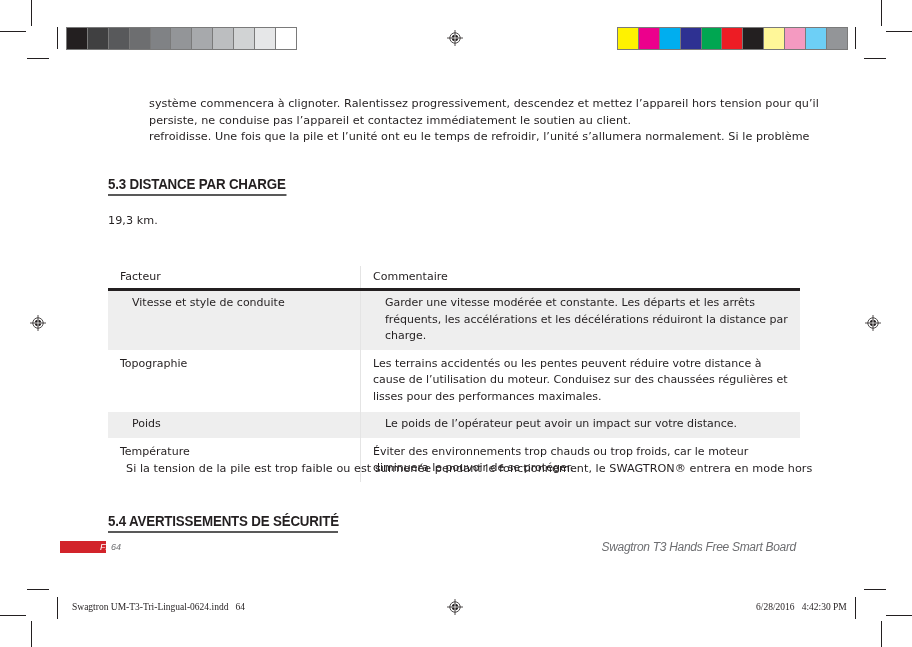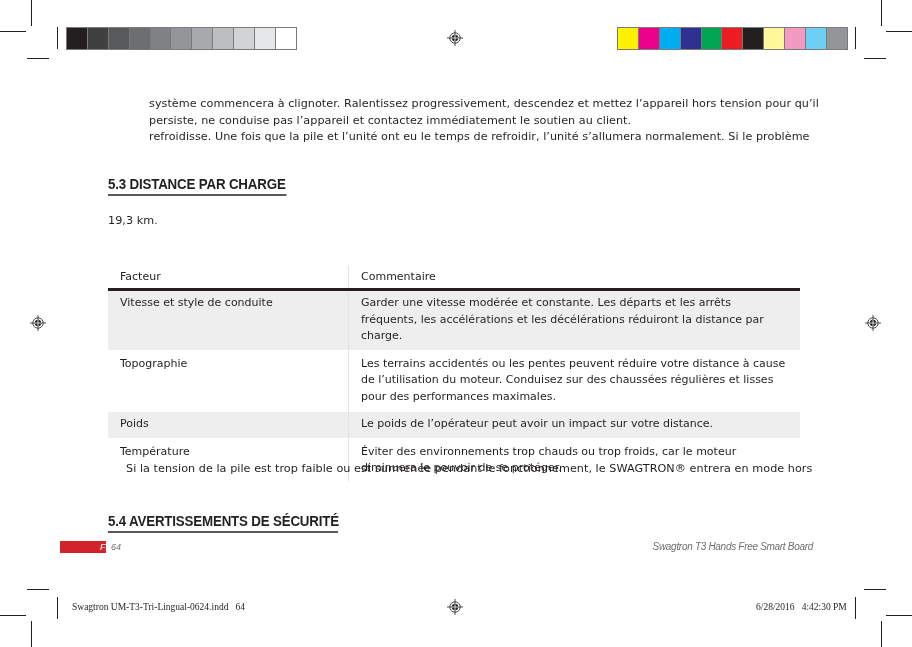--- a/index.html
+++ b/index.html
@@ -14,31 +14,31 @@
     .regmark { position: absolute; width: 16px; height: 16px; }
     .body-text { position: absolute; font-size: 11.2px; line-height: 16.5px; letter-spacing: 0.05px; color: #231f20; }
     .heading {
       position: absolute; font-family: "Liberation Sans", sans-serif; font-weight: bold;
       font-size: 14.5px; letter-spacing: -0.2px; transform: scaleX(0.92); transform-origin: left;
       color: #231f20; padding-bottom: 2px; border-bottom: 2px solid #595959; white-space: nowrap;
     }
     table.factors { position: absolute; left: 108px; top: 266px; width: 692px; border-collapse: collapse; font-size: 11px; }
     table.factors th { text-align: left; font-weight: normal; padding: 3px 10px 4px 12px; border-bottom: 3px solid #231f20; vertical-align: top; line-height: 15px; margin-top: 22px; }
     table.factors td { padding: 4px 10px 5px 12px; vertical-align: top; line-height: 16.5px; }
-    table.factors tr.shaded td { background: #eeeeee; }
+    table.factors tr.shaded td { background: #eeeeee; padding-left: 24px; }
     table.factors td.c1, table.factors th.c1 { width: 218px; }
     table.factors td.c2, table.factors th.c2 { border-left: 1px solid #e4e4e4; }
     table.factors tr.gap td { height: 2px; padding: 0; background: #fff; }
     .lang-tag {
       position: absolute; left: 60px; top: 541px; width: 46px; height: 12px; background: #d2232a; color: #fff;
       font-family: "Liberation Sans", sans-serif; font-style: italic; font-size: 9px; line-height: 12px;
       text-align: right; padding-right: 6px; box-sizing: border-box;
     }
     .pageno { position: absolute; left: 111px; top: 541px; font-family: "Liberation Sans", sans-serif; font-style: italic; font-size: 9px; line-height: 12px; color: #6d6e71; }
-    .running-footer { position: absolute; right: 99px; top: 541px; font-family: "Liberation Sans", sans-serif; font-style: italic; font-size: 10px; line-height: 12px; color: #6d6e71; letter-spacing: -0.3px; }
+    .running-footer { position: absolute; right: 116px; top: 541px; font-family: "Liberation Sans", sans-serif; font-style: italic; font-size: 12px; line-height: 12px; color: #6d6e71; letter-spacing: -0.3px; }
     .slug { position: absolute; font-family: "Liberation Serif", serif; font-size: 9.5px; color: #231f20; line-height: 12px; }
   </style>
 </head>
 <body>
 
 <div class="crop" style="left:31px;top:0;width:1px;height:26px;"></div>
 <div class="crop" style="left:0;top:31px;width:26px;height:1px;"></div>
 <div class="crop" style="left:27px;top:58px;width:22px;height:1px;"></div>
 <div class="crop" style="left:57px;top:27px;width:1px;height:22px;"></div>
 

